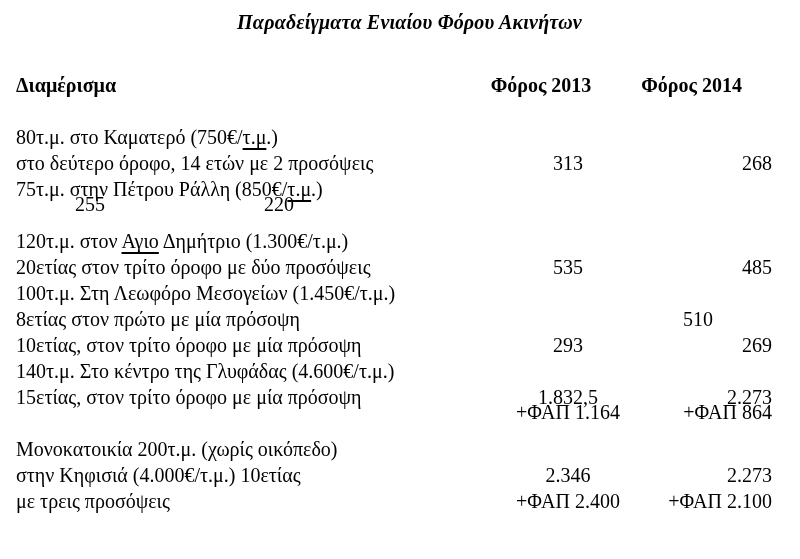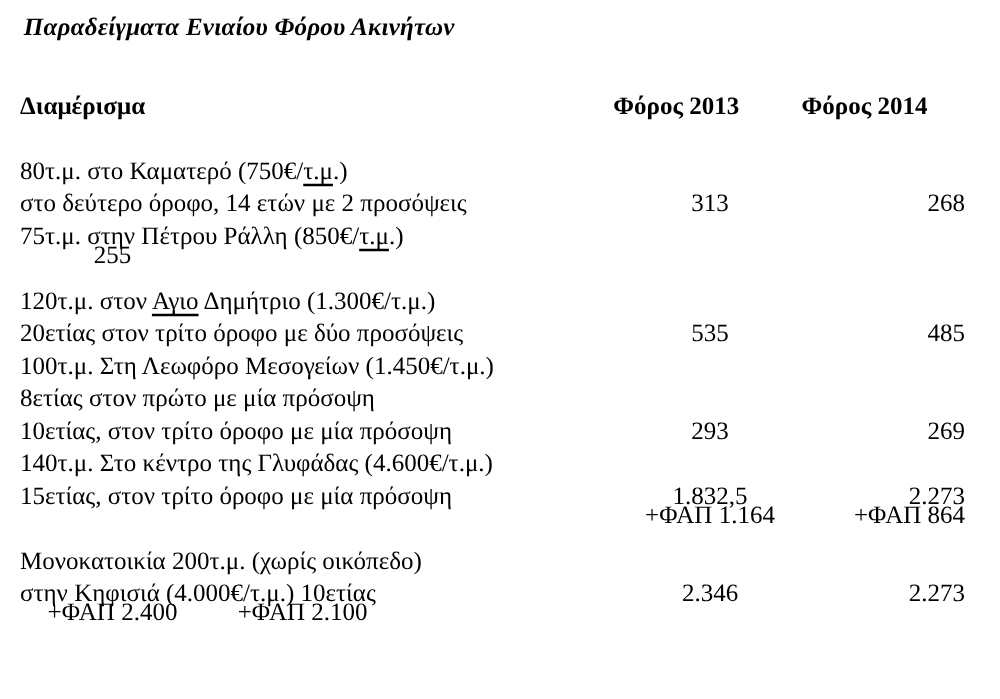--- a/index.html
+++ b/index.html
@@ -8,21 +8,21 @@
     width: 800px;
     height: 559px;
     box-sizing: border-box;
     padding-top: 9px;
     overflow: hidden;
     background: #ffffff;
     color: #000000;
     font-family: "Liberation Serif", "DejaVu Serif", serif;
     font-size: 20px;
   }
-  .line { height: 26px; line-height: 26px; white-space: nowrap; }
+  .line { height: 26px; line-height: 26px; white-space: nowrap; text-align: center; }
   .spacer { height: 26px; }
   .title {
     font-weight: bold;
     font-style: italic;
     padding-left: 19px;
     letter-spacing: 0.2px;
   }
   .row {
     display: flex;
     align-items: baseline;
@@ -78,38 +78,40 @@
         <div class="c1">313</div>
         <div class="c2">268</div>
       </div>
       <div class="row">
         <span class="desc">75τ.μ. στην Πέτρου Ράλλη (850€/<span class="sq">τ.μ</span>.)</span>
         <div class="c1"></div>
         <div class="c2"></div>
       </div>
       <div class="row">
         <div class="c1">255</div>
+        <div class="c2">220</div>
       </div>
       <div class="row">
         <span class="desc">120τ.μ. στον <span class="sq">Αγιο</span> Δημήτριο (1.300€/τ.μ.)</span>
         <div class="c1"></div>
         <div class="c2"></div>
       </div>
       <div class="row">
         <span class="desc">20ετίας στον τρίτο όροφο με δύο προσόψεις</span>
         <div class="c1">535</div>
         <div class="c2">485</div>
       </div>
       <div class="row">
         <span class="desc">100τ.μ. Στη Λεωφόρο Μεσογείων (1.450€/τ.μ.)</span>
         <div class="c1"></div>
         <div class="c2"></div>
       </div>
       <div class="row">
         <span class="desc">8ετίας στον πρώτο με μία πρόσοψη</span>
+        <div class="c1">510</div>
       </div>
       <div class="row">
         <span class="desc">10ετίας, στον τρίτο όροφο με μία πρόσοψη</span>
         <div class="c1">293</div>
         <div class="c2">269</div>
       </div>
       <div class="row">
         <span class="desc">140τ.μ. Στο κέντρο της Γλυφάδας (4.600€/τ.μ.)</span>
         <div class="c1"></div>
         <div class="c2"></div>
@@ -128,18 +130,19 @@
         <span class="desc">Μονοκατοικία 200τ.μ. (χωρίς οικόπεδο)</span>
         <div class="c1"></div>
         <div class="c2"></div>
       </div>
       <div class="row">
         <span class="desc">στην Κηφισιά (4.000€/τ.μ.) 10ετίας</span>
         <div class="c1">2.346</div>
         <div class="c2">2.273</div>
       </div>
       <div class="row">
+        <span class="desc">με τρεις προσόψεις</span>
         <div class="c1">+ΦΑΠ 2.400</div>
         <div class="c2">+ΦΑΠ 2.100</div>
       </div>
     </div>
 
 </div>
 
 </body></html>

